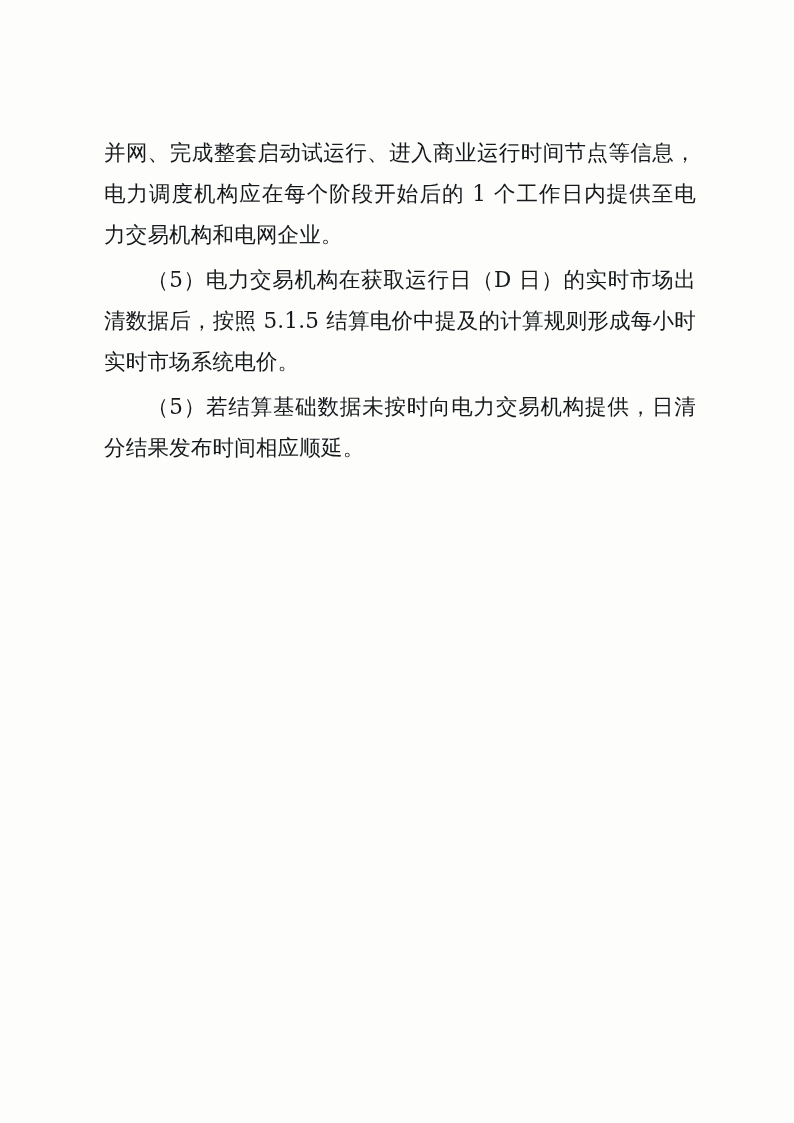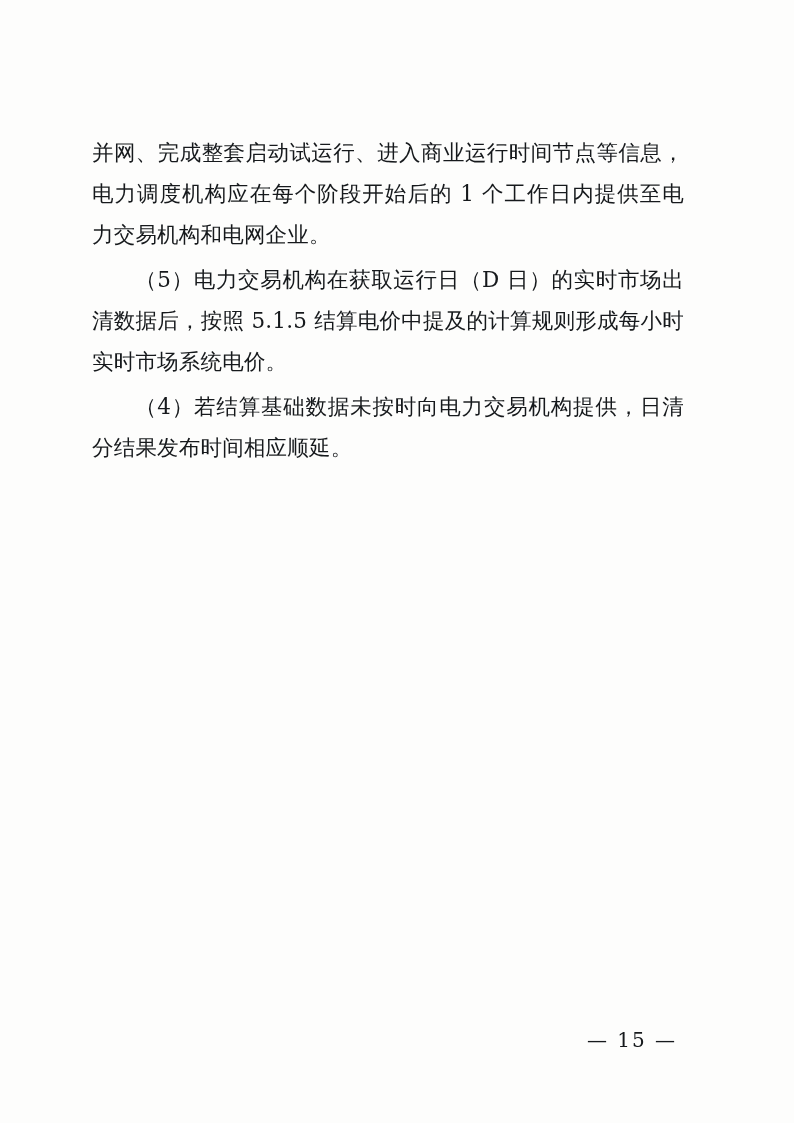--- a/index.html
+++ b/index.html
@@ -18,21 +18,21 @@
   .page {
     position: absolute;
     left: 0;
     top: 0;
     width: 794px;
     height: 1123px;
     background: #fdfdfc;
   }
   .content {
     position: absolute;
-    left: 92px;
+    left: 104px;
     top: 132px;
     width: 592px;
   }
   .para {
     font-size: 21.5px;
     line-height: 41px;
     text-align: justify;
     text-justify: inter-ideograph;
     letter-spacing: 0.2px;
     margin: 0 0 0 0;
@@ -60,18 +60,15 @@
     letter-spacing: 2px;
   }
 </style>
 </head>
 <body>
 
 <div class="page">
   <div class="content">
     <p class="para">并网、完成整套启动试运行、进入商业运行时间节点等信息，电力调度机构应在每个阶段开始后的 1 个工作日内提供至电力交易机构和电网企业。</p>
     <p class="para indent">（5）电力交易机构在获取运行日（D 日）的实时市场出清数据后，按照 5.1.5 结算电价中提及的计算规则形成每小时实时市场系统电价。</p>
-    <p class="para indent">（4）若结算基础数据未按时向电力交易机构提供，日清分结果发布时间相应顺延。</p>
-  </div>
-  <div class="footer">
-    <span class="pagenum-inner">— 15 —</span>
+    <p class="para indent">（5）若结算基础数据未按时向电力交易机构提供，日清分结果发布时间相应顺延。</p>
   </div>
 </div>
 
 </body></html>

